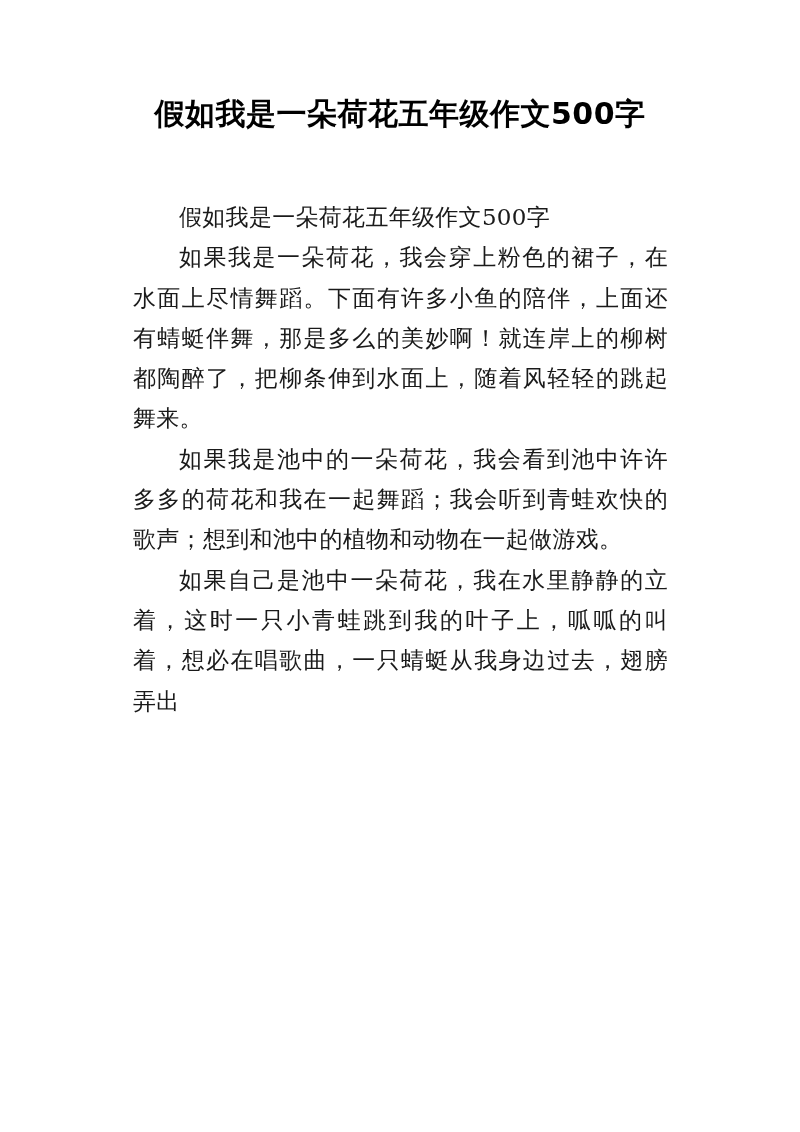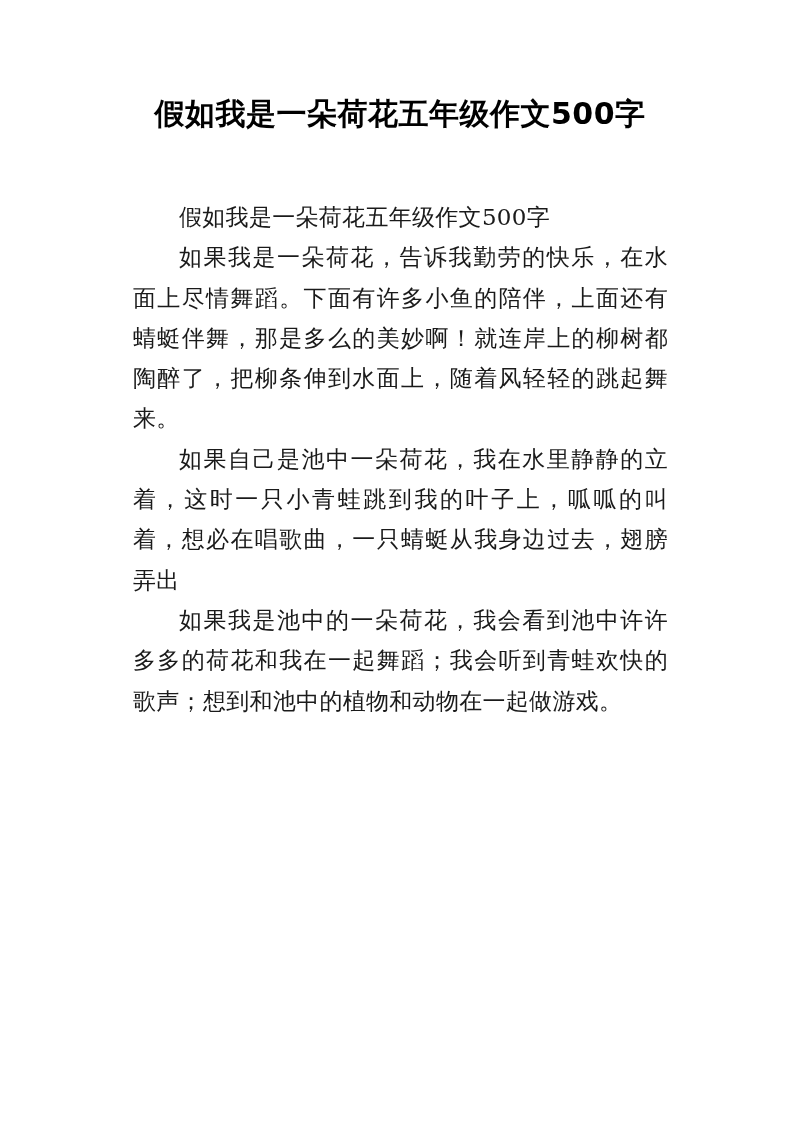--- a/index.html
+++ b/index.html
@@ -57,17 +57,17 @@
     }
   </style>
 </head>
 <body>
 
 <div class="page">
   <div class="title">假如我是一朵荷花五年级作文500字</div>
 
   <div class="body-text">
     <p class="subtitle">假如我是一朵荷花五年级作文500字</p>
-    <p>如果我是一朵荷花，告诉我勤劳的快乐，在水面上尽情舞蹈。下面有许多小鱼的陪伴，上面还有蜻蜓伴舞，那是多么的美妙啊！就连岸上的柳树都陶醉了，把柳条伸到水面上，随着风轻轻的跳起舞来。</p>
+    <p>如果我是一朵荷花，我会穿上粉色的裙子，在水面上尽情舞蹈。下面有许多小鱼的陪伴，上面还有蜻蜓伴舞，那是多么的美妙啊！就连岸上的柳树都陶醉了，把柳条伸到水面上，随着风轻轻的跳起舞来。</p>
+    <p>如果我是池中的一朵荷花，我会看到池中许许多多的荷花和我在一起舞蹈；我会听到青蛙欢快的歌声；想到和池中的植物和动物在一起做游戏。</p>
     <p>如果自己是池中一朵荷花，我在水里静静的立着，这时一只小青蛙跳到我的叶子上，呱呱的叫着，想必在唱歌曲，一只蜻蜓从我身边过去，翅膀弄出</p>
-    <p>如果我是池中的一朵荷花，我会看到池中许许多多的荷花和我在一起舞蹈；我会听到青蛙欢快的歌声；想到和池中的植物和动物在一起做游戏。</p>
   </div>
 </div>
 
 </body></html>

